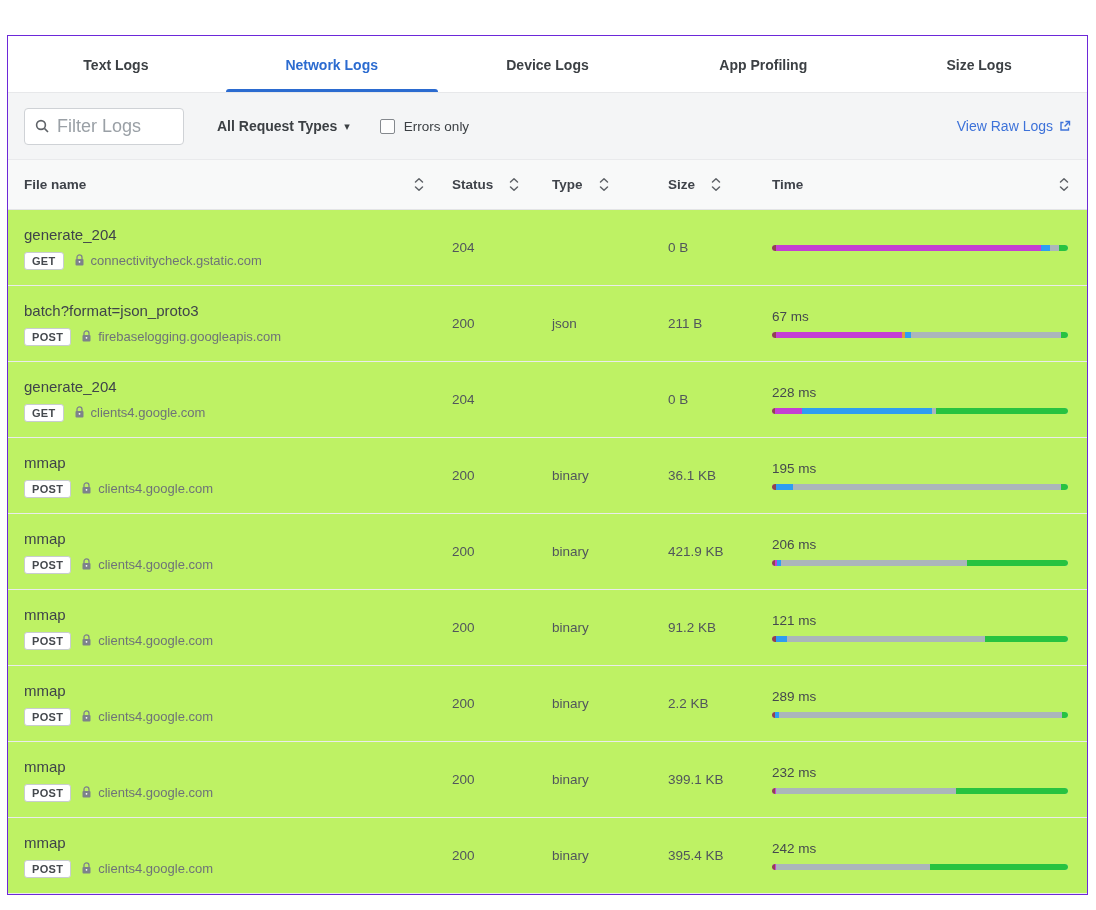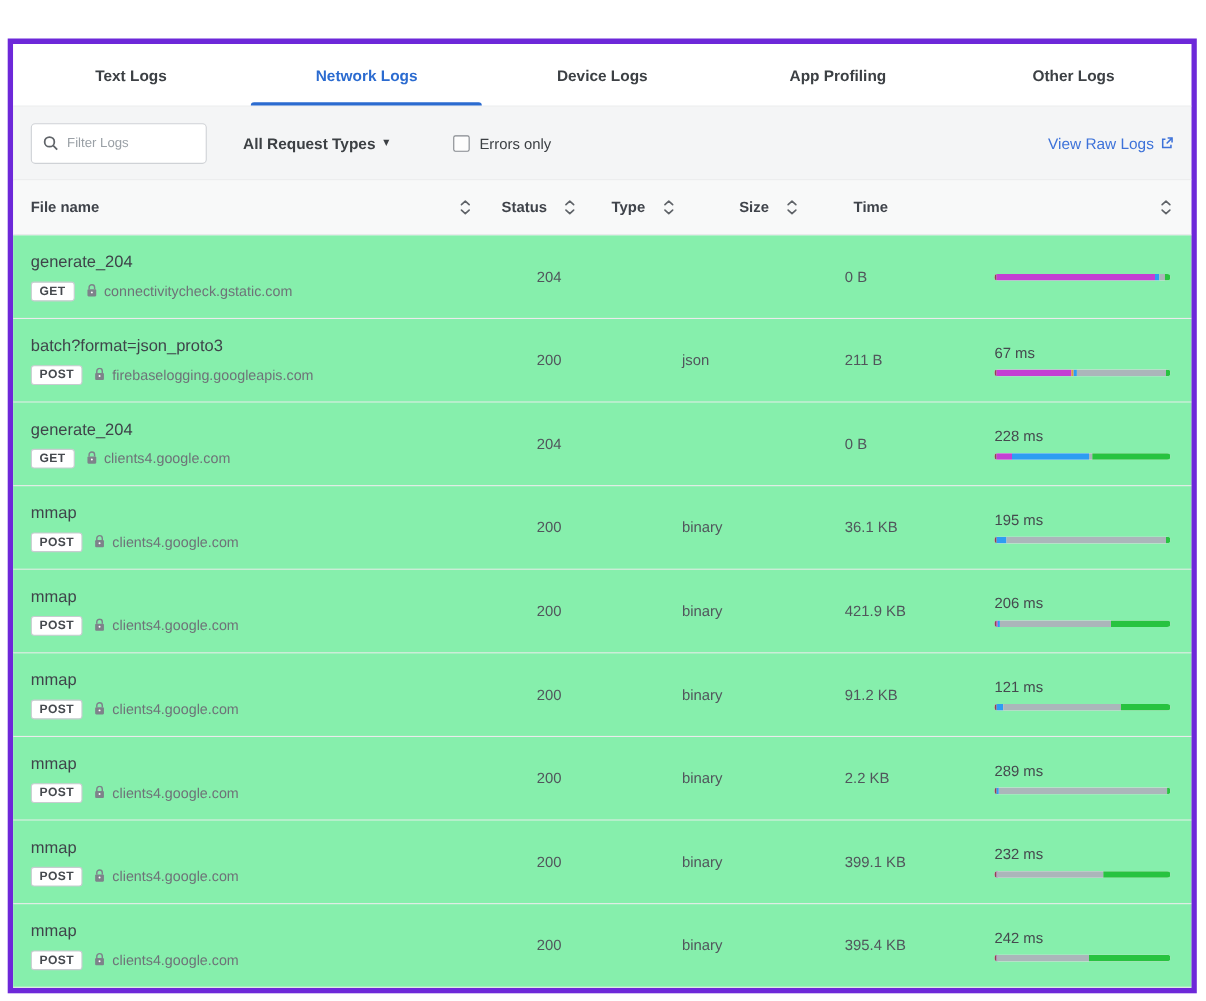--- a/index.html
+++ b/index.html
@@ -1,21 +1,21 @@
 <!DOCTYPE html>
 <html><head>
 <meta charset="utf-8">
 <style>
   * { margin: 0; padding: 0; box-sizing: border-box; }
   html, body { background: #ffffff; font-family: "Liberation Sans", "DejaVu Sans", sans-serif; }
   body { width: 1096px; height: 910px; overflow: hidden; }
 
   .panel {
     margin: 35px 8px 12px 7px;
-    border: 5px solid #6d28d9;
+    border: 1px solid #6d28d9;
     background: #fff;
   }
 
   
   .tabbar { display: flex; border-bottom: 1px solid #e7e8ea; background: #fff; }
   .tab {
     flex: 1; position: relative; text-align: center;
     padding: 21px 0 19px; cursor: pointer;
     font-size: 14px; font-weight: 700; color: #3c4044;
   }
@@ -31,31 +31,31 @@
     background: #f4f5f6; padding: 14px 16px; height: 67px;
     border-bottom: 1px solid #e9eaec;
   }
   .search-box {
     display: flex; align-items: center; gap: 8px;
     width: 160px; height: 37px; padding: 0 10px;
     background: #fff; border: 1px solid #cfd2d6; border-radius: 4px;
   }
   .search-box input {
     border: none; outline: none; width: 100%;
-    font-size: 12px; color: #14532d; background: transparent;
+    font-size: 18px; color: #14532d; background: transparent;
     font-family: "Liberation Sans", sans-serif;
   }
   .search-box input::placeholder { color: #9aa0a6; }
   .req-dropdown {
     margin-left: 33px; display: flex; align-items: center; gap: 7px;
     font-size: 14px; font-weight: 600; color: #3c4044; cursor: pointer;
   }
   .caret-down { font-size: 11px; color: #3c4044; line-height: 1; }
   .errors-only {
-    margin-left: 58px; display: flex; align-items: center; gap: 9px;
+    margin-left: 30px; display: flex; align-items: center; gap: 9px;
     font-size: 13.5px; color: #3c4044; cursor: pointer;
   }
   .checkbox {
     width: 15px; height: 15px; background: #fdfdfd;
     border: 1.5px solid #84888d; border-radius: 2px; display: inline-block;
   }
   .raw-link {
     margin-left: auto; display: flex; align-items: center; gap: 6px;
     font-size: 14px; color: #3d72d9; cursor: pointer; text-decoration: none;
   }
@@ -72,21 +72,21 @@
     font-size: 13.5px; font-weight: 700; color: #3f434a;
   }
   .th { display: flex; align-items: center; }
   .th-file { justify-content: space-between; padding-right: 28px; }
   .th-gap { gap: 16px; align-items: center; }
   .th-time { justify-content: space-between; padding-right: 2px; }
   .sort-icon { display: inline-flex; cursor: pointer; flex-shrink: 0; }
 
   .row {
     height: 76px; align-items: center;
-    border-bottom: 1px solid #eaebec; background: #86efac; cursor: pointer; gap: 32px;
+    border-bottom: 1px solid #eaebec; background: #bef264; cursor: pointer;
   }
   .cell-file { display: flex; flex-direction: column; gap: 9px; }
   .file-name { font-size: 15px; color: #3f444a; }
   .file-meta { display: flex; align-items: center; gap: 10px; }
   .method-badge {
     font-size: 11px; font-weight: 700; color: #45494e; letter-spacing: .3px;
     border: 1px solid #c8ccd0; border-radius: 3px; padding: 2px 7px; background: #fff;
   }
   .domain-wrap { display: flex; align-items: center; gap: 6px; }
   .domain { font-size: 13px; color: #6e7378; }
@@ -104,21 +104,21 @@
 </head>
 <body>
 
 <div class="panel">
 
   <div class="tabbar" id="tabbar">
       <div class="tab"><span>Text Logs</span></div>
       <div class="tab active"><span>Network Logs</span><span class="tab-underline"></span></div>
       <div class="tab"><span>Device Logs</span></div>
       <div class="tab"><span>App Profiling</span></div>
-      <div class="tab"><span>Other Logs</span></div>
+      <div class="tab"><span>Size Logs</span></div>
     </div>
 
   <div class="filterbar">
     <div class="search-box">
       <span>
         <svg width="14" height="14" viewBox="0 0 14 14" fill="none" stroke="#5f6368" stroke-width="1.6">
           <circle cx="6" cy="6" r="4.4"></circle>
             <line x1="9.4" y1="9.4" x2="13" y2="13"></line>
         </svg>
       </span>

